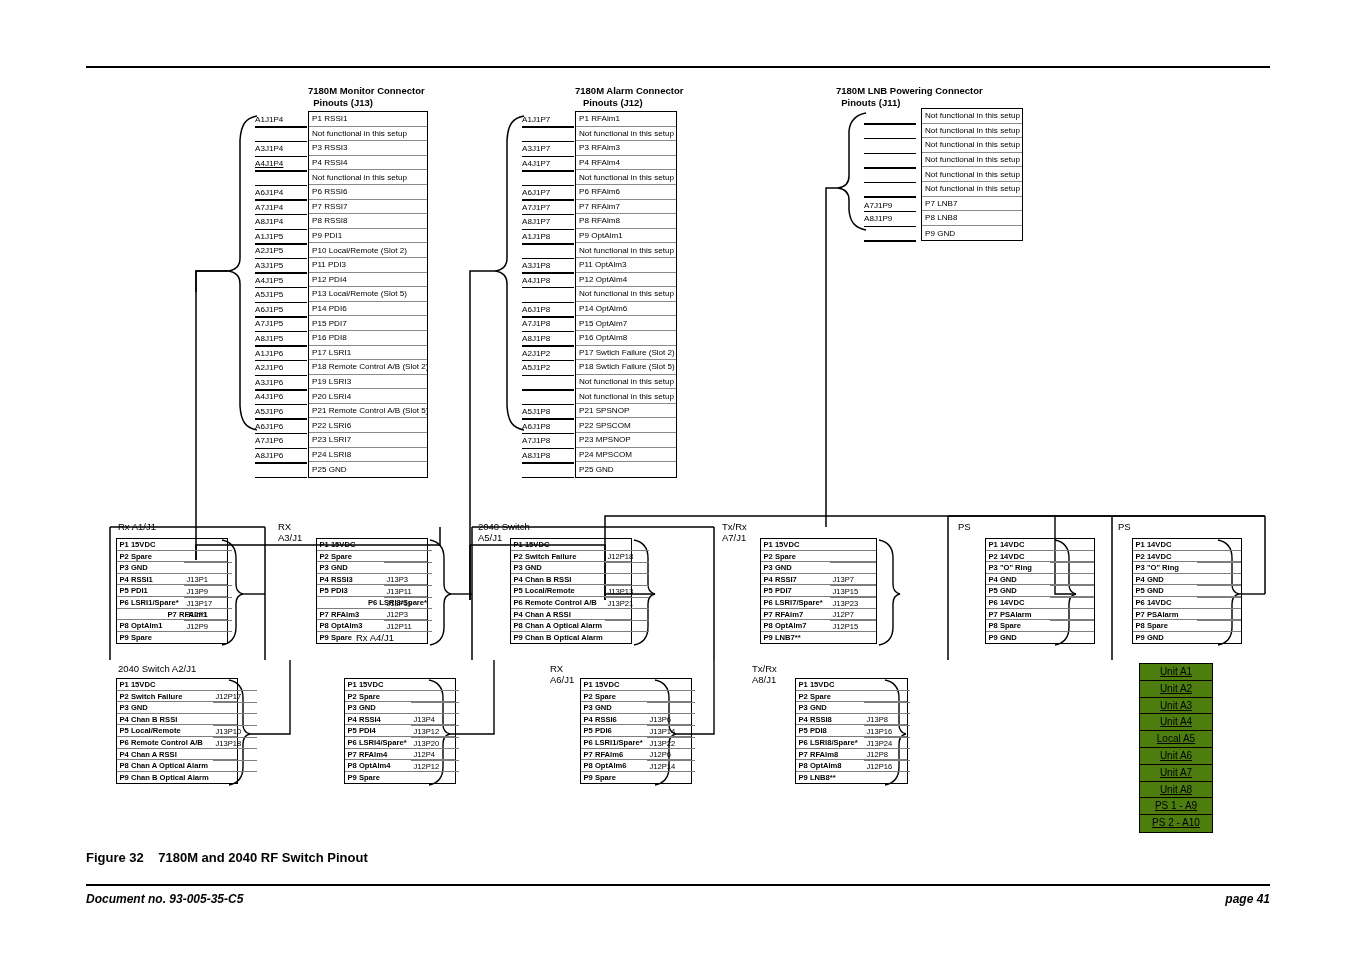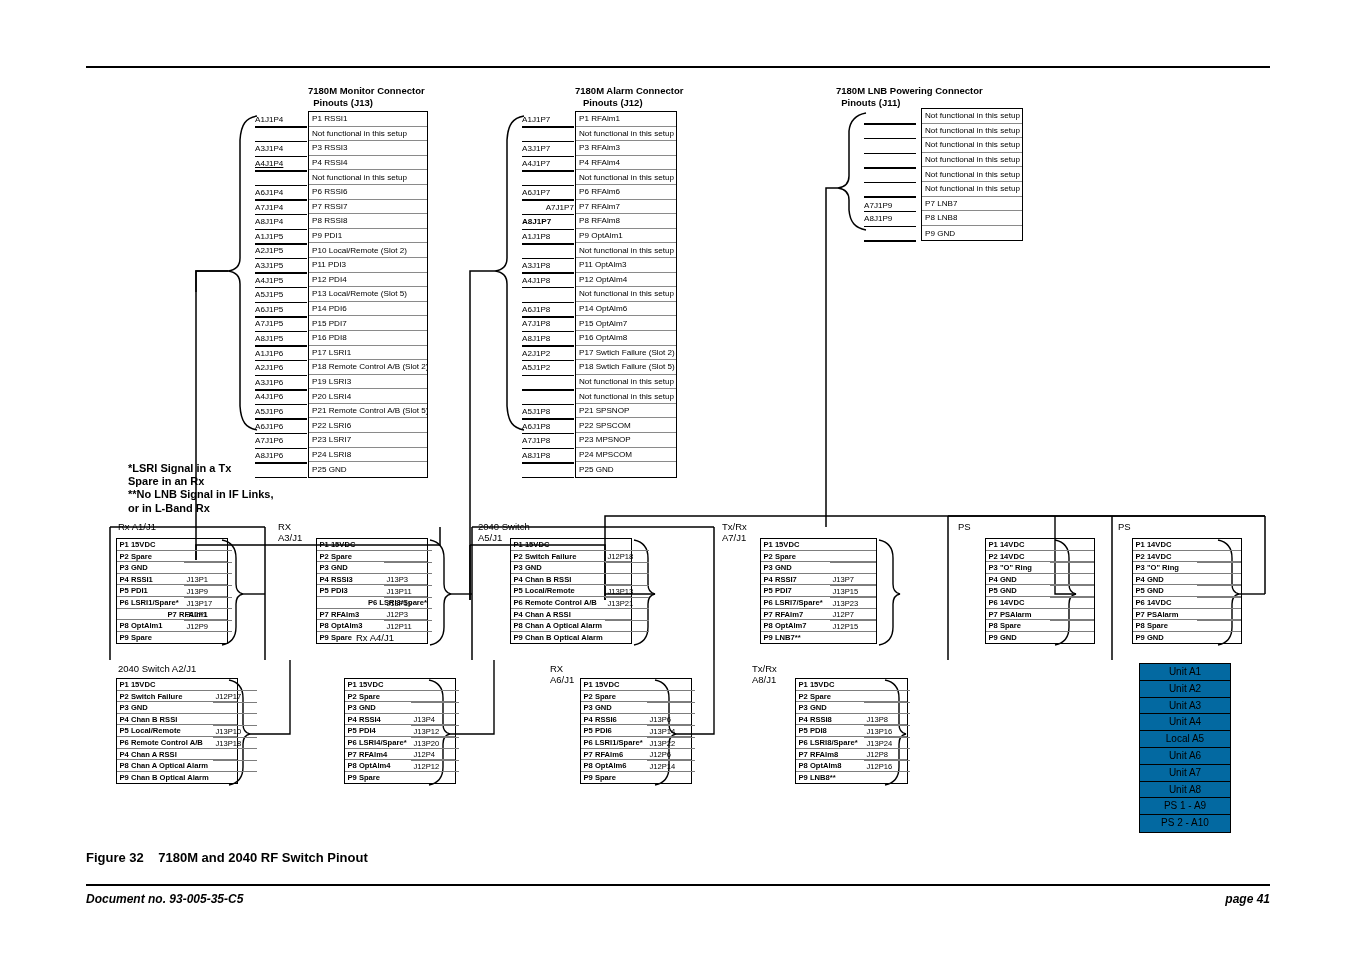--- a/index.html
+++ b/index.html
@@ -38,22 +38,22 @@
   .crow .c1{font-size:7.6px;font-weight:bold;padding-left:2.5px;white-space:nowrap;
             box-sizing:border-box;overflow:hidden;line-height:11.6px;}
 
   
   .extcol{position:absolute;box-sizing:border-box;}
   .extrow{height:11.6px;border-bottom:1px solid #7d7d7d;box-sizing:border-box;
           font-size:7.6px;padding-left:2.5px;line-height:11.6px;white-space:nowrap;}
   .extrow:last-child{border-bottom:none;}
 
   
-  #unit-legend{position:absolute;left:1139px;top:663px;width:92px;
-               border:1.6px solid #000;box-sizing:border-box;background:#0369a1;}
+  #unit-legend{position:absolute;left:1139px;top:663px;width:74px;
+               border:1.6px solid #000;box-sizing:border-box;background:#4d7c0f;text-decoration:underline;}
   #unit-legend .urow{height:16.8px;line-height:16.8px;text-align:center;font-size:10px;
                      border-bottom:1px solid #000;box-sizing:border-box;}
   #unit-legend .urow:last-child{border-bottom:none;}
 
   
   svg.wires{position:absolute;left:0;top:0;width:1350px;height:954px;pointer-events:none;}
 
   
   #caption{position:absolute;left:86px;top:850px;font-size:13px;font-weight:bold;white-space:pre;}
   #doc-no{position:absolute;left:86px;top:892px;font-size:12px;font-style:italic;font-weight:bold;}
@@ -359,23 +359,23 @@
       <div class="stub" style="left: 522px; top: 115px; width: 52px;">A1J1P7</div>
       <div class="stubline" style="left: 522px; top: 126.4px; width: 52px;"></div>
       <div class="stubline" style="left: 522px; top: 141px; width: 52px;"></div>
       <div class="stub" style="left: 522px; top: 144.2px; width: 52px;">A3J1P7</div>
       <div class="stubline" style="left: 522px; top: 155.6px; width: 52px;"></div>
       <div class="stub" style="left: 522px; top: 158.8px; width: 52px;">A4J1P7</div>
       <div class="stubline" style="left: 522px; top: 170.2px; width: 52px;"></div>
       <div class="stubline" style="left: 522px; top: 184.8px; width: 52px;"></div>
       <div class="stub" style="left: 522px; top: 188px; width: 52px;">A6J1P7</div>
       <div class="stubline" style="left: 522px; top: 199.4px; width: 52px;"></div>
-      <div class="stub" style="left: 522px; top: 202.6px; width: 52px; text-align: right;">A7J1P7</div>
+      <div class="stub" style="left: 522px; top: 202.6px; width: 52px;">A7J1P7</div>
       <div class="stubline" style="left: 522px; top: 214px; width: 52px;"></div>
-      <div class="stub" style="left: 522px; top: 217.2px; width: 52px; font-weight: bold;">A8J1P7</div>
+      <div class="stub" style="left: 522px; top: 217.2px; width: 52px;">A8J1P7</div>
       <div class="stubline" style="left: 522px; top: 228.6px; width: 52px;"></div>
       <div class="stub" style="left: 522px; top: 231.8px; width: 52px;">A1J1P8</div>
       <div class="stubline" style="left: 522px; top: 243.2px; width: 52px;"></div>
       <div class="stubline" style="left: 522px; top: 257.8px; width: 52px;"></div>
       <div class="stub" style="left: 522px; top: 261px; width: 52px;">A3J1P8</div>
       <div class="stubline" style="left: 522px; top: 272.4px; width: 52px;"></div>
       <div class="stub" style="left: 522px; top: 275.6px; width: 52px;">A4J1P8</div>
       <div class="stubline" style="left: 522px; top: 287px; width: 52px;"></div>
       <div class="stubline" style="left: 522px; top: 301.6px; width: 52px;"></div>
       <div class="stub" style="left: 522px; top: 304.8px; width: 52px;">A6J1P8</div>
@@ -439,24 +439,20 @@
       <div class="stubline" style="left: 864px; top: 167.2px; width: 52px;"></div>
       <div class="stubline" style="left: 864px; top: 181.8px; width: 52px;"></div>
       <div class="stubline" style="left: 864px; top: 196.4px; width: 52px;"></div>
       <div class="stub" style="left: 864px; top: 201px; width: 52px;">A7J1P9</div>
       <div class="stubline" style="left: 864px; top: 211px; width: 52px;"></div>
       <div class="stub" style="left: 864px; top: 214.2px; width: 52px;">A8J1P9</div>
       <div class="stubline" style="left: 864px; top: 225.6px; width: 52px;"></div>
       <div class="stubline" style="left: 864px; top: 240.2px; width: 52px;"></div>
     </div>
 
-  <div class="note" style="left:128px;top:462px;">*LSRI Signal in a Tx
-Spare in an Rx
-**No LNB Signal in IF Links,
-or in L-Band Rx</div>
 
   <div id="connector-layer">
       <div class="boxlbl" style="left: 118px; top: 521px;">Rx A1/J1</div>
       <div class="ctable" style="left: 116px; top: 538px; width: 112px;">
         <div class="crow">
           <div class="c1" style="width: 100%;">P1 15VDC</div>
         </div>
         <div class="crow">
           <div class="c1" style="width: 100%;">P2 Spare</div>
         </div>

